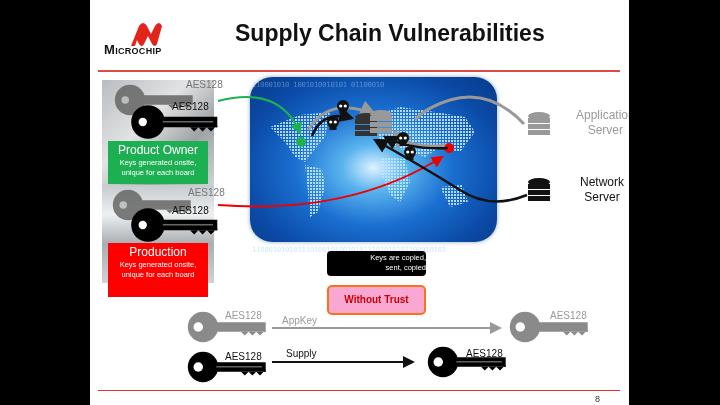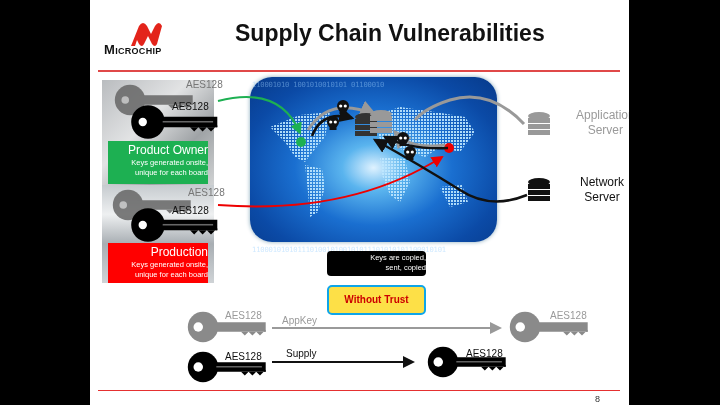--- a/index.html
+++ b/index.html
@@ -8,38 +8,38 @@
   .logo { position:absolute; left:14px; top:12px; width:80px; height:50px; }
   .logo-text { position:absolute; left:14px; top:42px; font-weight:bold; font-size:13px; letter-spacing:0.3px; color:#111; font-variant:small-caps; }
   .title { position:absolute; left:145px; top:20px; font-size:23px; font-weight:bold; color:#111; }
   .rule-top { position:absolute; left:8px; top:70px; width:522px; height:2px; background:#e04848; }
   .rule-bottom { position:absolute; left:8px; top:390px; width:522px; height:1px; background:#e53030; }
   .page-num { position:absolute; left:505px; top:394px; font-size:9px; color:#333; }
 
   .photo { position:absolute; background:linear-gradient(135deg,#b9bcbf 0%,#e2e3e4 40%,#9fa3a6 70%,#d0d2d3 100%); }
   .photo1 { left:12px; top:80px; width:112px; height:105px; }
   .photo2 { left:12px; top:185px; width:112px; height:98px; background:linear-gradient(180deg,#c6cbcf 0%,#eef0f1 30%,#a8aeb3 60%,#cfd3d6 100%); }
-  .label-box { position:absolute; color:#fff; text-align:right; }
+  .label-box { position:absolute; color:#fff; text-align:center; }
   .label-box .big { font-size:12px; line-height:15px; }
   .label-box .small { font-size:7.5px; line-height:10px; }
   .owner { left:18px; top:141px; width:100px; height:43px; background:#1db052; padding-top:2px; box-sizing:border-box; }
-  .production { left:18px; top:243px; width:100px; height:40px; background:#f00; padding-top:2px; box-sizing:border-box; }
+  .production { left:18px; top:243px; width:100px; height:54px; background:#f00; padding-top:2px; box-sizing:border-box; }
   .key-label { position:absolute; font-size:10px; }
 
   .map { position:absolute; left:160px; top:77px; width:247px; height:165px; background:radial-gradient(ellipse at 50% 55%, #dff2ff 0%, #5ab4ee 18%, #1a6fd0 45%, #0b4aa6 75%, #073a8a 100%); box-shadow:0 0 4px #8ab;border-radius:22px; }
   .binary { position:absolute; left:2px; width:243px; font-family:"DejaVu Sans Mono", monospace; font-size:7.2px; color:#9fd2ff; white-space:nowrap; overflow:hidden; letter-spacing:-0.2px; }
   .binary.top { top:3px; opacity:0.45; }
   .binary.bottom { top:149px; color:#cfe9ff;margin-top:19px; }
 
   .server-label { position:absolute; font-size:12px; text-align:center; line-height:15px;margin-left:20px; }
   .app-server { left:466px; top:108px; color:#9a9a9a; }
   .net-server { left:470px; top:175px; color:#111; }
 
   .copied-box { position:absolute; left:237px; top:251px; width:99px; height:25px; background:#000; color:#fff; border-radius:4px; font-size:7.5px; text-align:right; line-height:10px; padding-top:2px; box-sizing:border-box; }
-  .trust-box { position:absolute; left:237px; top:285px; width:99px; height:30px; border:2px solid #0ea5e9; border-radius:5px; box-sizing:border-box; color:#c00; font-weight:bold; font-size:10px; text-align:center; line-height:26px; background:#fde047; }
+  .trust-box { position:absolute; left:237px; top:285px; width:99px; height:30px; border:2px solid #f97316; border-radius:5px; box-sizing:border-box; color:#c00; font-weight:bold; font-size:10px; text-align:center; line-height:26px; background:#f9a8d4; }
 
   .bottom-label { position:absolute; font-size:10px; }
   svg { position:absolute; left:0; top:0; }
 </style>
 </head>
 <body>
 
 <div class="slide">
 
   <svg class="logo" width="80" height="34" viewBox="0 0 80 34" style="left:14px;top:10px;">

